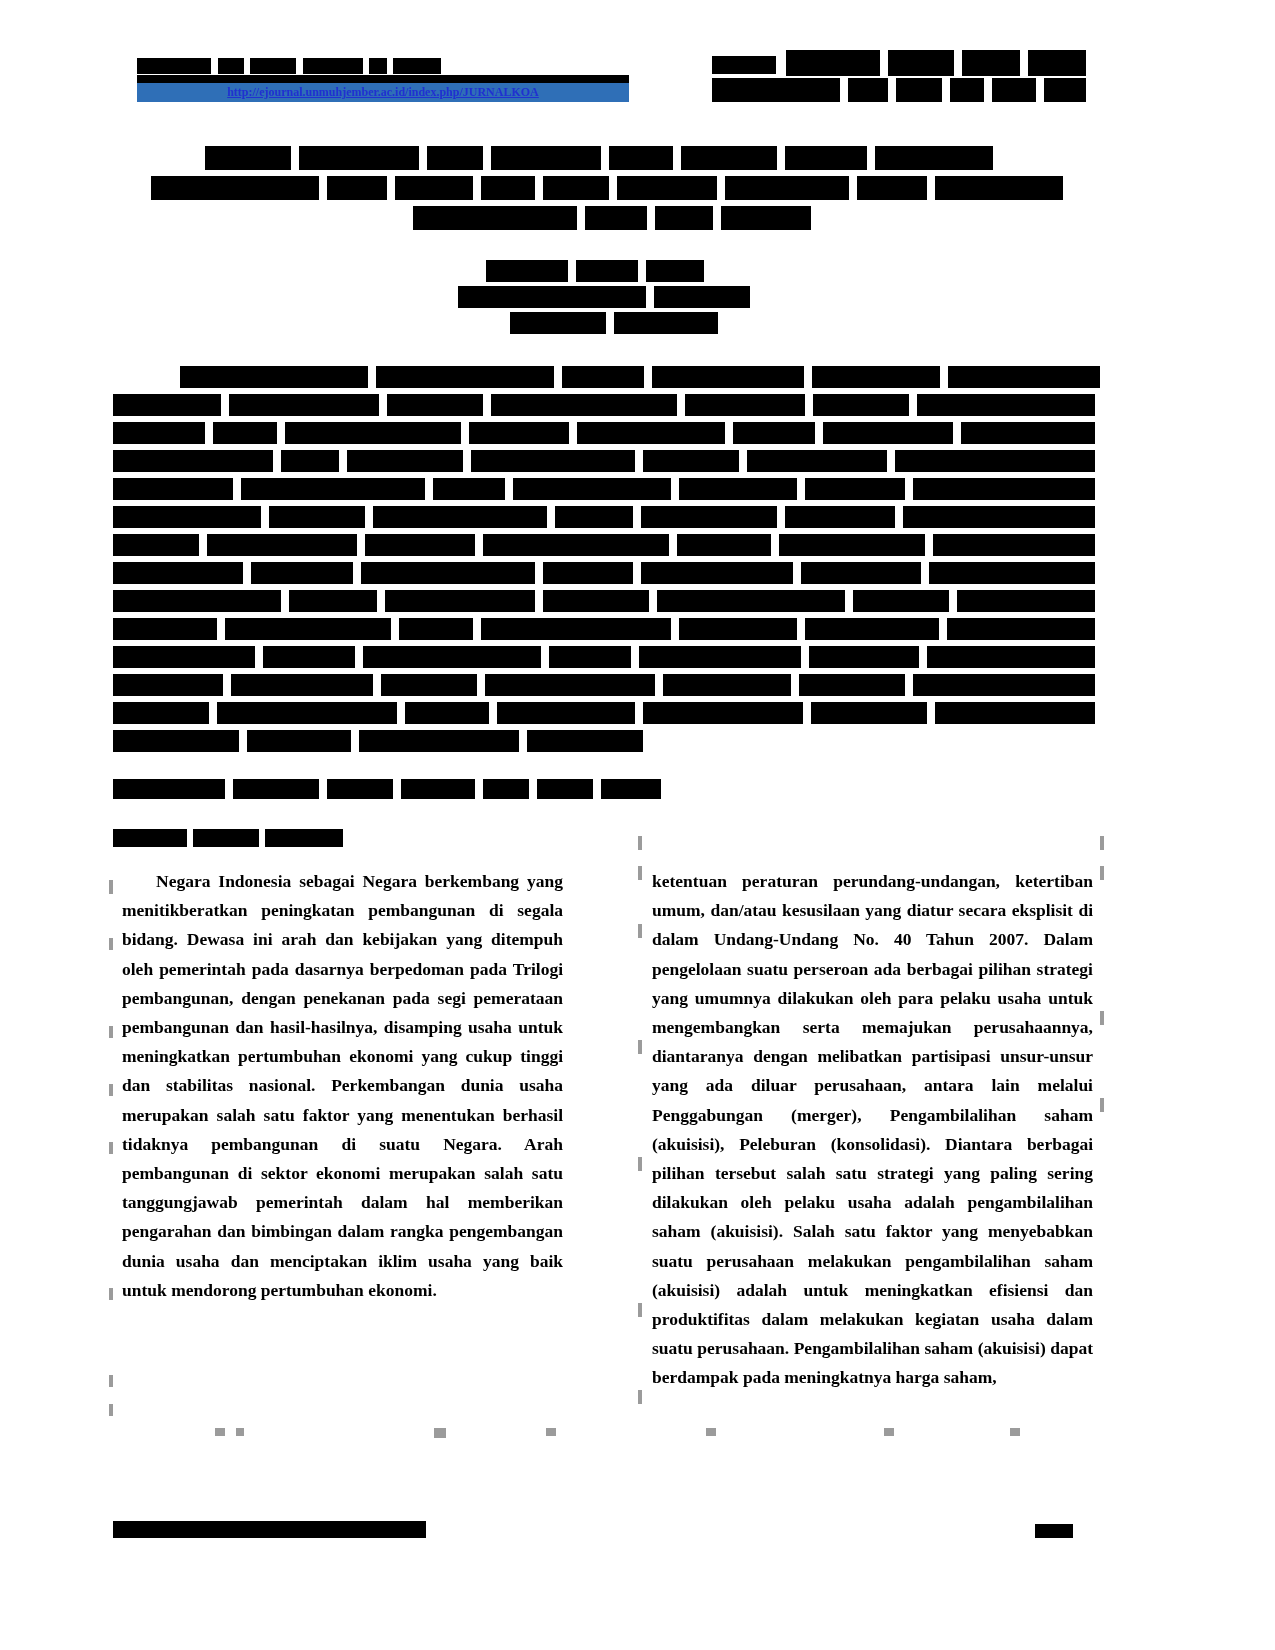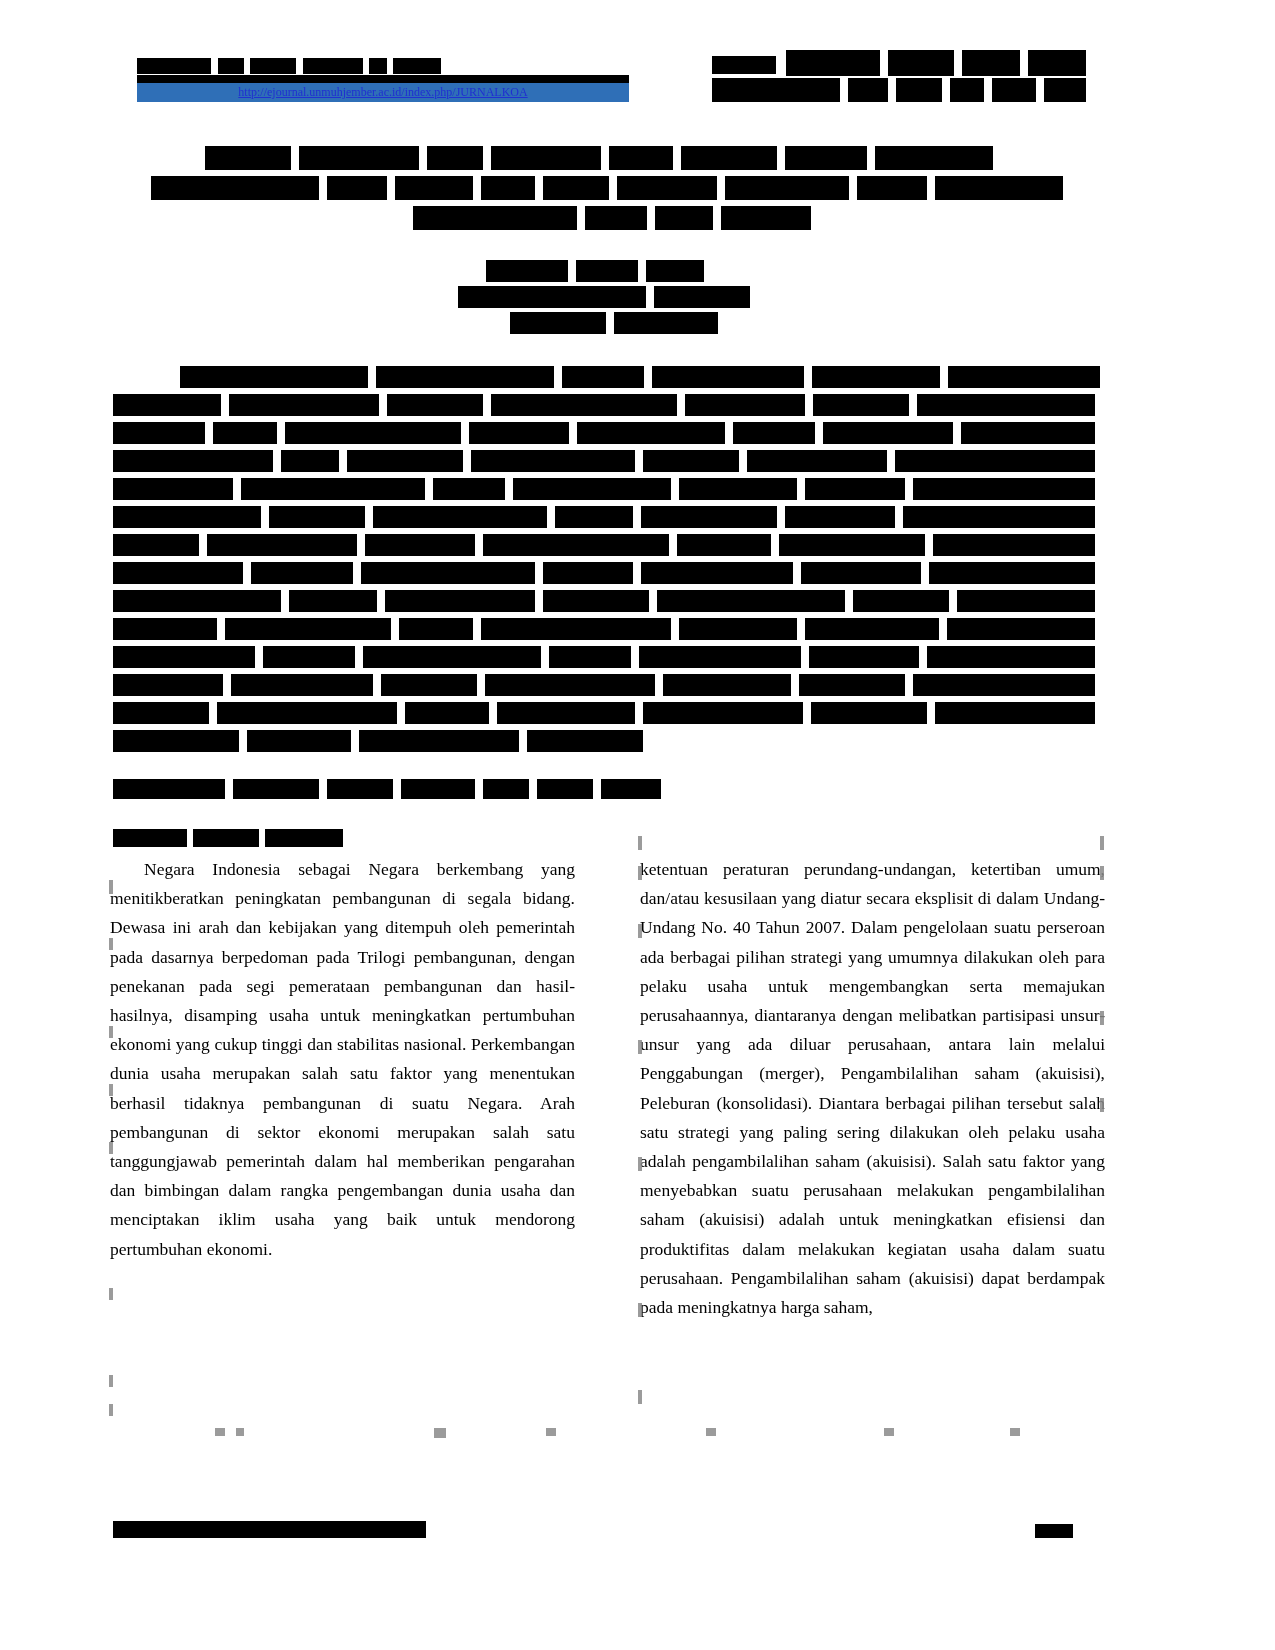--- a/index.html
+++ b/index.html
@@ -14,20 +14,21 @@
     font-family: "Liberation Serif", serif;
     color: #000000;
     overflow: hidden;
   }
 
   .page {
     position: absolute;
     left: 0; top: 0;
     width: 1275px;
     height: 1650px;
+    font-weight: bold;
   }
 
   
   .redact {
     position: absolute;
     background: #000000;
   }
 
   
   .header-link {
@@ -54,21 +55,21 @@
     width: 465px;
     font-family: "Liberation Serif", serif;
     font-size: 17.5px;
     line-height: 29.2px;
     text-align: justify;
     text-justify: inter-word;
     color: #000;
   }
   .col.left  { left: 110px; }
   .col.right { left: 640px; }
-  .col p { margin: 0; }
+  .col p { margin: 12px; }
   .col p.indent { text-indent: 34px; }
   .col p.indent-big { text-indent: 58px; }
 
   
   .artifact {
     position: absolute;
     background: #8a8a8a;
     opacity: .85;
   }
 

